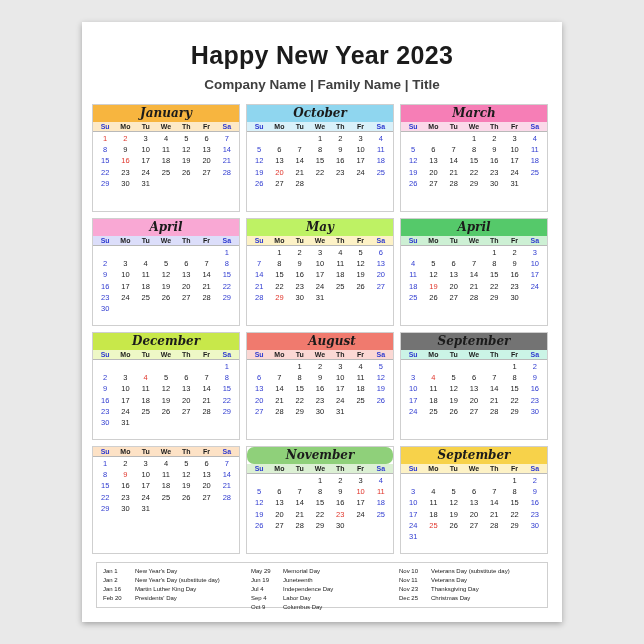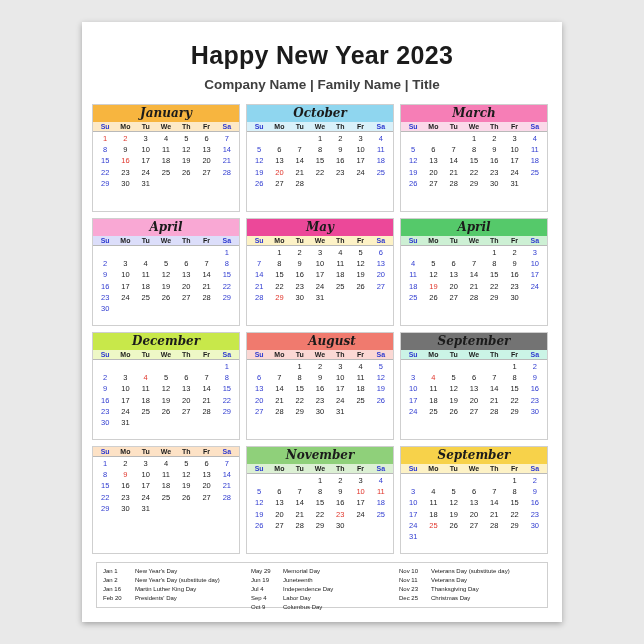--- a/index.html
+++ b/index.html
@@ -290,21 +290,21 @@
           <span class="wd">24</span>
           <span class="wd">25</span>
           <span class="wd">26</span>
           <span class="wd">27</span>
           <span class="wd">28</span>
           <span class="we">29</span>
           <span class="we">30</span>
         </div>
       </div>
       <div class="month">
-        <div class="m-name" style="background: #ec4899;">May</div>
+        <div class="m-name" style="background: #bef264;">May</div>
         <div class="dow" style="background: rgb(253, 242, 198);">
           <span class="we">Su</span>
           <span class="wd">Mo</span>
           <span class="wd">Tu</span>
           <span class="wd">We</span>
           <span class="wd">Th</span>
           <span class="wd">Fr</span>
           <span class="we">Sa</span>
         </div>
         <div class="days">
@@ -575,21 +575,21 @@
           <span class="wd">25</span>
           <span class="wd">26</span>
           <span class="wd">27</span>
           <span class="we">28</span>
           <span class="we">29</span>
           <span class="wd">30</span>
           <span class="wd">31</span>
         </div>
       </div>
       <div class="month">
-        <div class="m-name" style="background: rgb(143, 208, 122);">November</div>
+        <div class="m-name" style="background: rgb(143, 208, 122); border-radius: 7px;">November</div>
         <div class="dow" style="background: rgb(220, 240, 212);">
           <span class="we">Su</span>
           <span class="wd">Mo</span>
           <span class="wd">Tu</span>
           <span class="wd">We</span>
           <span class="wd">Th</span>
           <span class="wd">Fr</span>
           <span class="we">Sa</span>
         </div>
         <div class="days">

